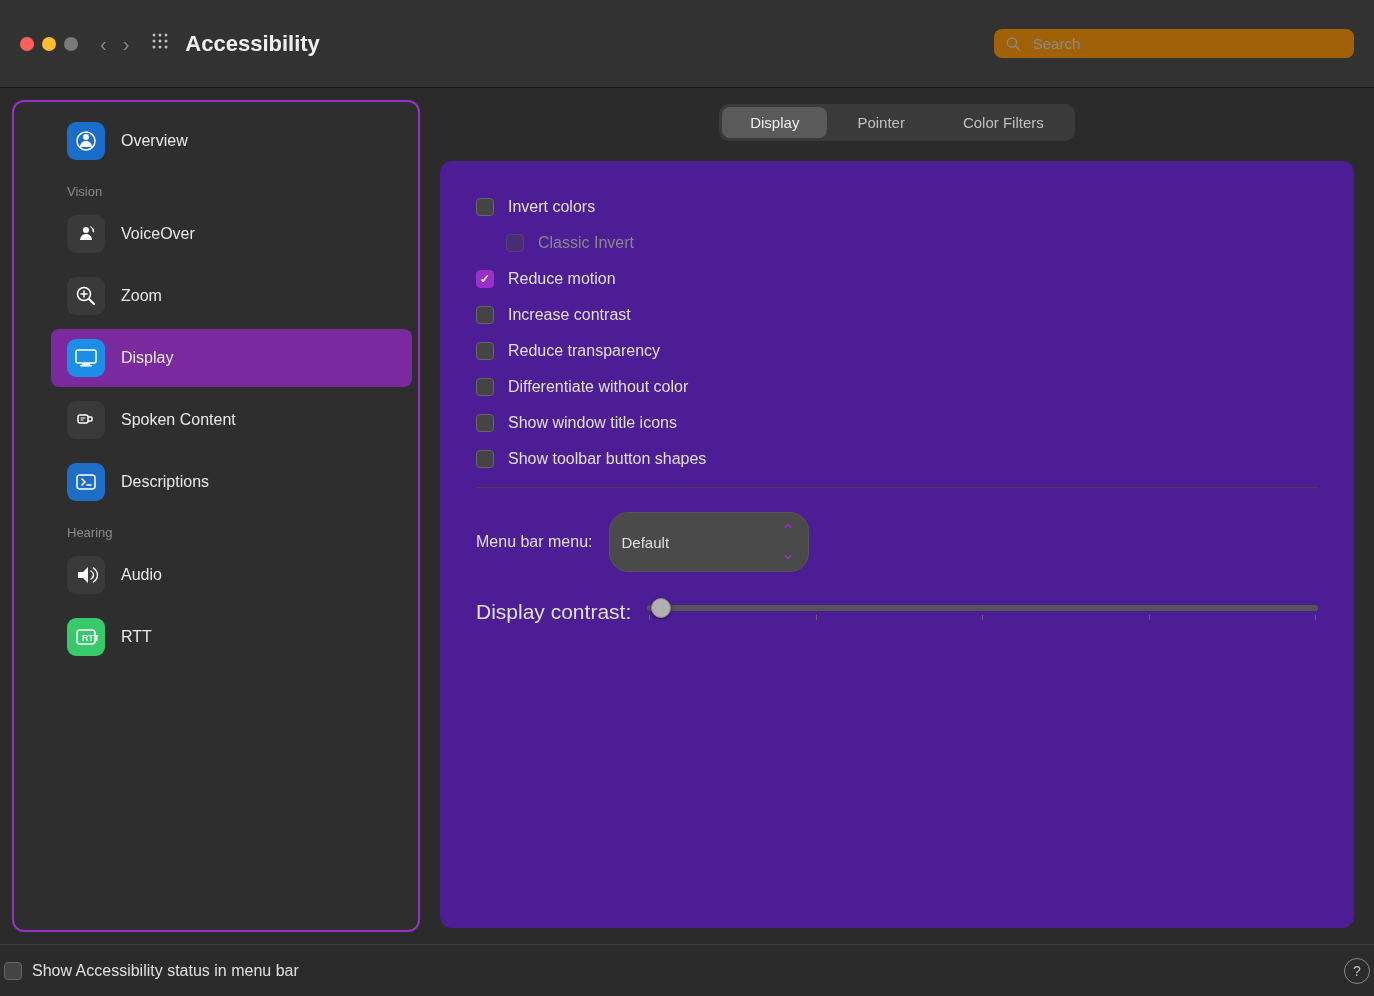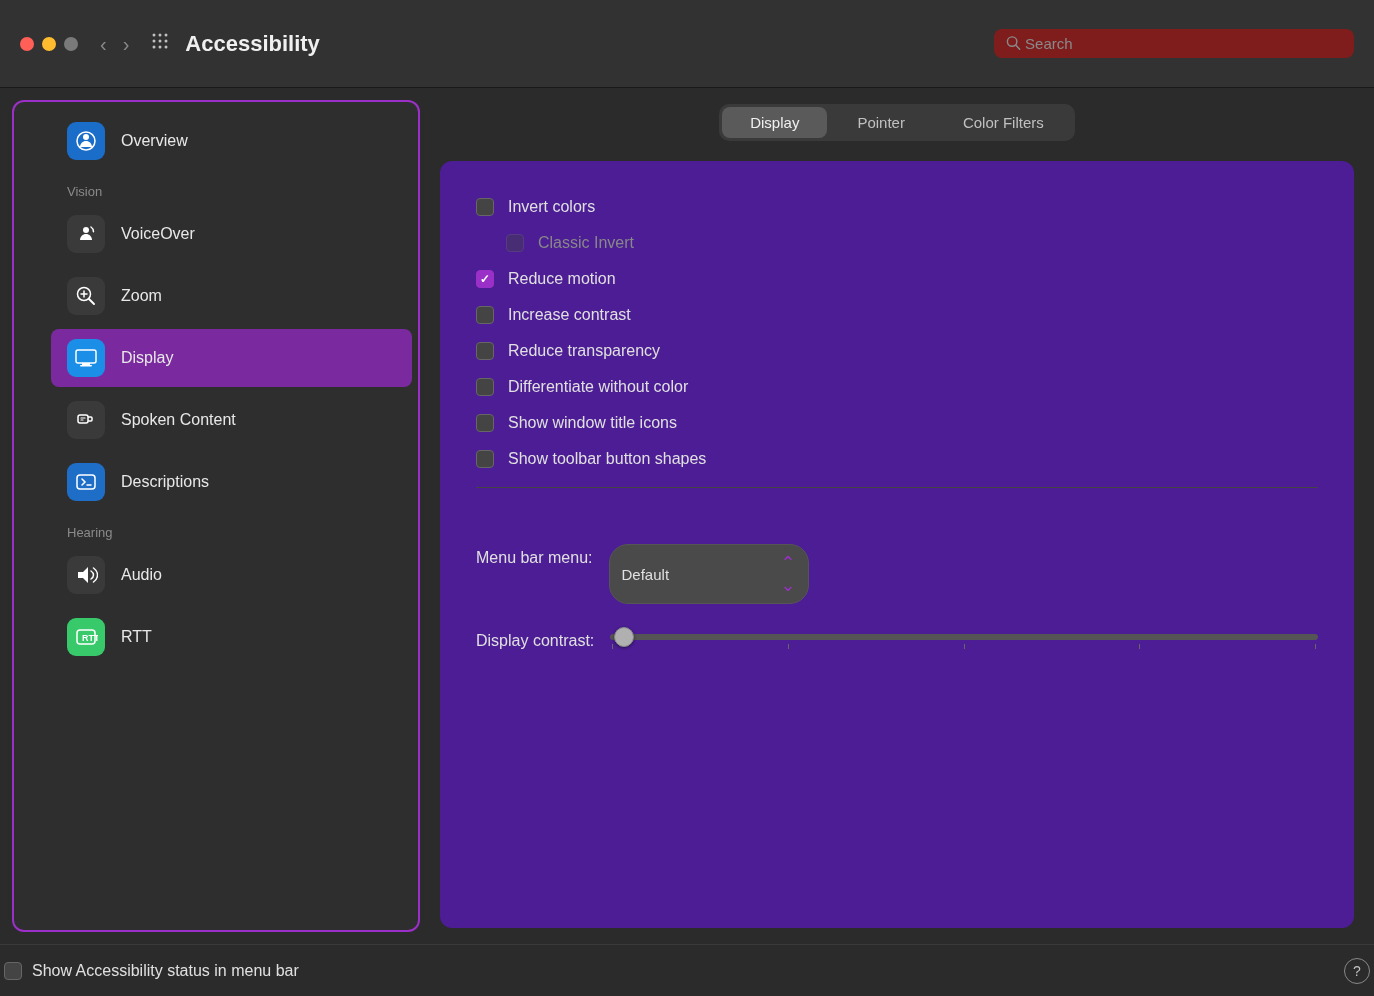--- a/index.html
+++ b/index.html
@@ -63,26 +63,26 @@
 
     .titlebar-title {
       font-size: 22px;
       font-weight: 600;
       color: #f0f0f0;
       flex: 1;
     }
 
     .search-box {
       display: flex;
-      align-items: flex-start;
-      background: #7f1d1d;
+      align-items: center;
+      background: #a16207;
       border-radius: 8px;
       padding: 6px 12px;
       width: 360px;
-      gap: 4px;
+      gap: 12px;
     }
     .search-icon-svg {
       color: #8a8a8a;
       font-size: 15px;
     }
     .search-input {
       background: none;
       border: none;
       color: #d0d0d0;
       font-size: 15px;
@@ -265,39 +265,38 @@
     .select-control {
       display: flex;
       align-items: center;
       background: #4a4a4a;
       border-radius: 19px;
       padding: 7px 12px;
       min-width: 200px;
       justify-content: space-between;
       cursor: pointer;
       border: 1px solid #555;
-      margin-top: 32px;
     }
     .select-value {
       font-size: 15px;
       color: #e0e0e0;
     }
     .select-arrows {
       color: #9b30c8;
       font-size: 18px;
     }
 
     .contrast-row {
       display: flex;
       align-items: center;
       gap: 16px;
       padding: 14px 0 8px;
     }
     .contrast-label {
-      font-size: 16px;
+      font-size: 21px;
       color: #e0e0e0;
       white-space: nowrap;
     }
 
     .slider-container {
       display: flex;
       flex-direction: column;
       flex: 1;
       gap: 4px;
     }

